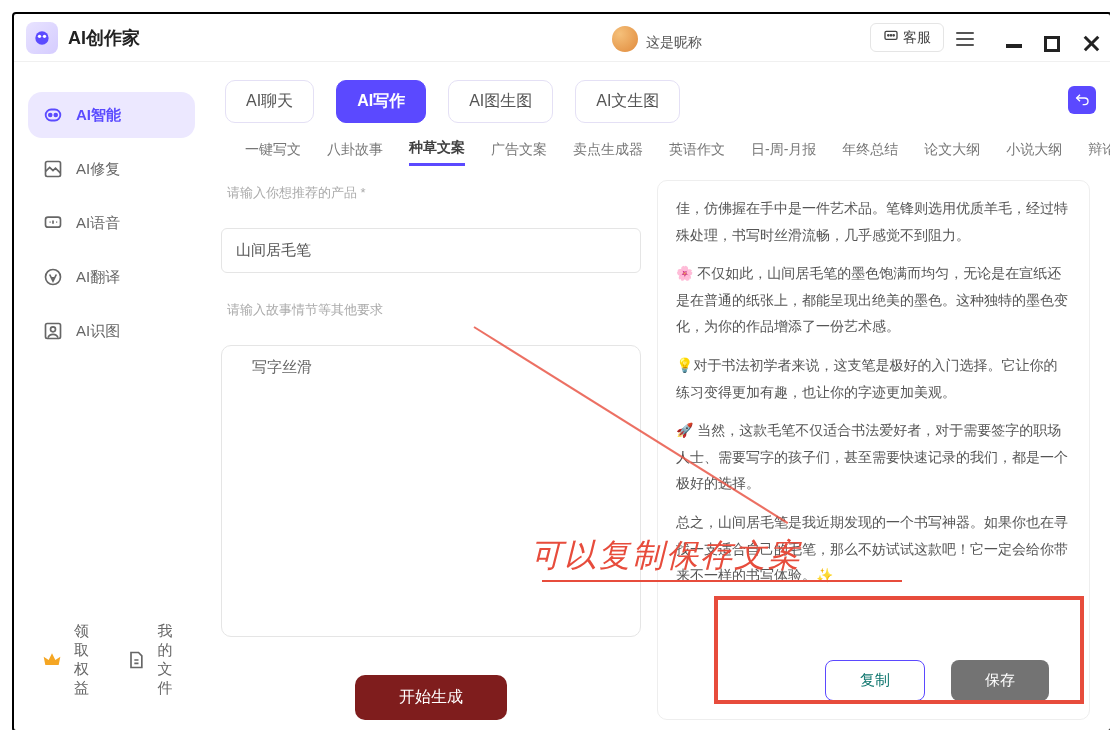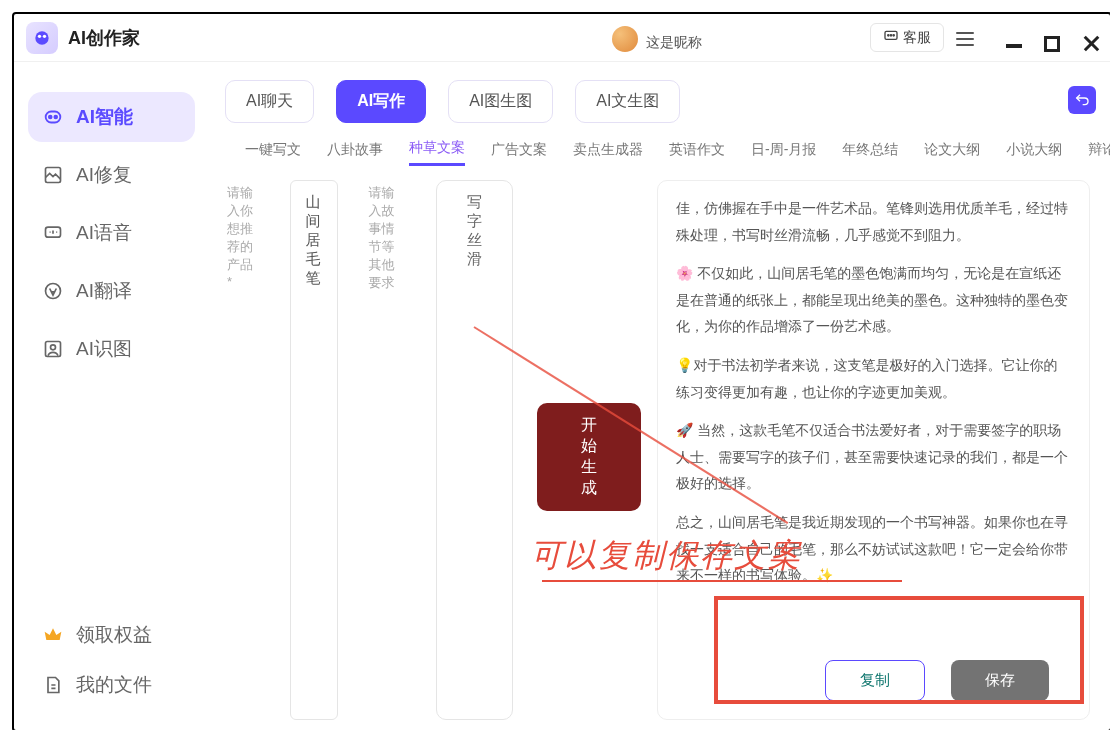--- a/index.html
+++ b/index.html
@@ -15,33 +15,33 @@
 .hamburger { width:26px; height:26px; display:flex; flex-direction:column; justify-content:center; gap:4px; padding:4px; cursor:pointer; }
 .hamburger span { height:2px; background:#555; border-radius:1px; }
 .window-controls { display:flex; align-items:center; gap:22px; margin-left:20px; }
 .wc { width:16px; height:16px; cursor:pointer; position:relative; }
 .wc.min::after { content:""; position:absolute; left:0; right:0; top:50%; height:4px; background:#222; }
 .wc.max::after { content:""; position:absolute; inset:0; border:3px solid #222; }
 .wc.close::before,.wc.close::after { content:""; position:absolute; left:50%; top:-10%; width:3px; height:120%; background:#222; }
 .wc.close::before { transform:rotate(45deg);} .wc.close::after { transform:rotate(-45deg);}
 .body { flex:1; display:flex; overflow:hidden; }
 .sidebar { width: 195px; padding: 30px 14px 10px; display:flex; flex-direction:column; gap:8px; }
-.side-item { display:flex; align-items:center; gap:12px; padding:12px 14px; border-radius:14px; font-size:19px; color:#666; cursor:pointer; }
+.side-item { display:flex; align-items:center; gap:12px; padding:12px 14px; border-radius:14px; font-size:15px; color:#666; cursor:pointer; }
 .side-item.active { background:#ece8ff; color:#5b4bff; font-weight:600; }
 .side-icon { width:22px; height:22px; display:flex; align-items:center; justify-content:center; }
-.side-bottom { margin-top:auto; display:flex; flex-direction:column; gap:0; padding-bottom:10px; }
+.side-bottom { margin-top:auto; display:flex; flex-direction:row; gap:0; padding-bottom:10px; }
 .main { flex:1; display:flex; flex-direction:column; padding: 18px 16px 10px 8px; overflow:hidden; }
 .mode-tabs { display:flex; gap:22px; align-items:center; padding-left:8px;text-align:right; }
 .mode-tab { padding:10px 20px; border:1px solid #e4e0f5; border-radius:10px; font-size:16px; color:#555; cursor:pointer; }
 .mode-tab.active { background:#5b49ff; color:#fff; border-color:#5b49ff; font-weight:600; }
 .sub-tabs { display:flex; align-items:center; gap:26px; padding:16px 10px 6px 28px; font-size:14px; color:#777; position:relative; }
 .sub-tab { cursor:pointer; padding-bottom:6px; white-space:nowrap; }
-.sub-tab.active { color:#8b5cf6; font-weight:400; border-bottom:3px solid #5b49ff; }
+.sub-tab.active { color:#404040; font-weight:700; border-bottom:3px solid #5b49ff; }
 .panels { flex:1; display:flex; gap:16px; overflow:hidden; padding:8px 4px 0 4px; }
-.left-panel { flex:0 0 420px; display:flex; flex-direction:row; gap:24px; }
+.left-panel { flex:0 0 420px; display:flex; flex-direction:column; gap:24px; }
 .label { font-size:13px; color:#aaa; padding:4px 6px 2px; }
 .input-box { border:1px solid #e5e5e5; border-radius:6px; padding:12px 14px; font-size:15px; color:#555; }
 .textarea-box { flex:1; border:1px solid #e5e5e5; border-radius:10px; padding:12px 30px; font-size:15px; color:#666; min-height:280px; }
 .generate-btn { align-self:center; margin-top:14px; padding:12px 44px; background:#7f1d1d; color:#fff; border:none; border-radius:10px; font-size:16px; cursor:pointer; }
 .right-panel { flex:1; display:flex; flex-direction:column; border:1px solid #eee; border-radius:10px; overflow:hidden; }
 .output { flex:1; overflow-y:auto; padding:14px 18px; font-size:14px; line-height:1.9; color:#555; }
 .output p { margin-bottom:12px; }
 .output::-webkit-scrollbar { width:6px; }
 .output::-webkit-scrollbar-thumb { background:#ddd; border-radius:3px; }
 .copy-save-row { display:flex; justify-content:flex-end; gap:26px; padding:18px 40px; }

